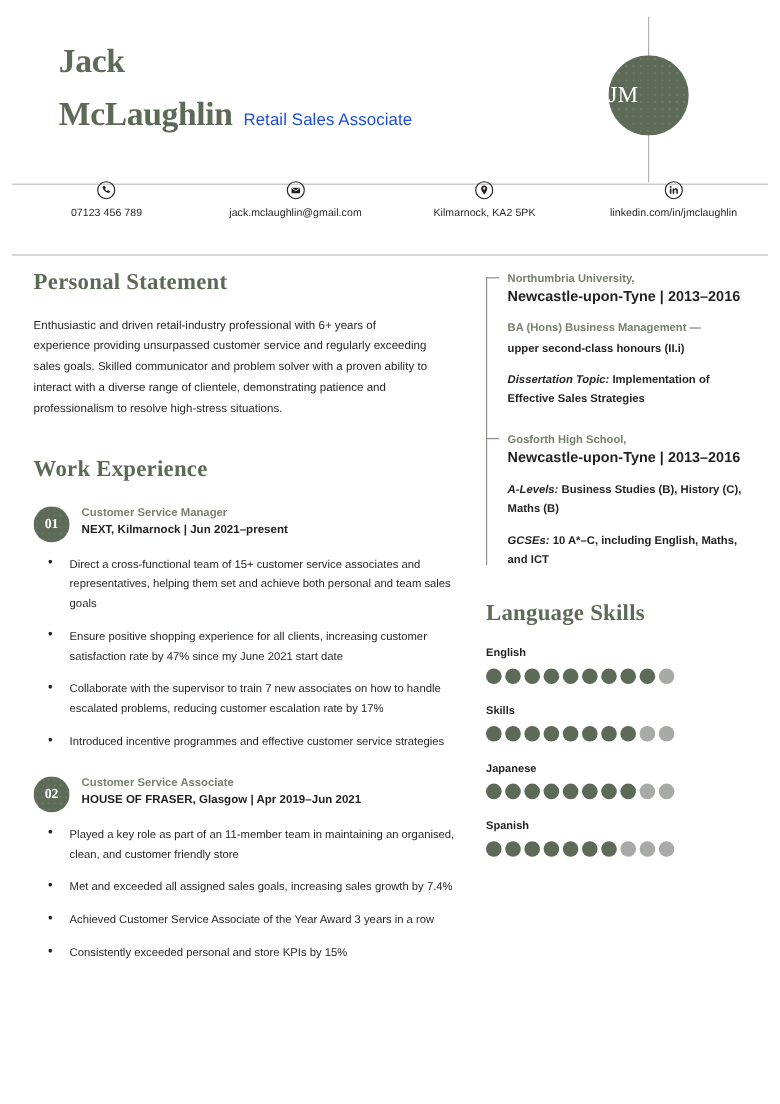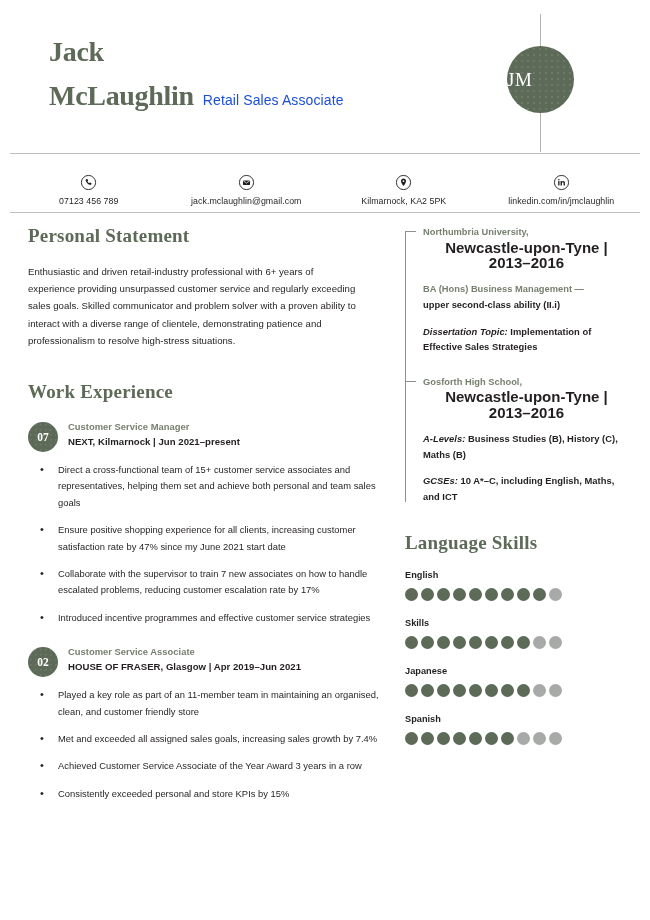--- a/index.html
+++ b/index.html
@@ -97,21 +97,21 @@
     height: 1px;
     background: #bdbdbd;
   }
   .rule-top  { top: 153px; }
   .rule-bot  { top: 212px; }
 
   .contact-bar {
     position: absolute;
     left: 10px;
     right: 10px;
-    top: 171px;
+    top: 147px;
     height: 52px;
     display: flex;
   }
   .contact-item {
     flex: 1;
     display: flex;
     flex-direction: column;
     align-items: center;
     justify-content: flex-start;
     gap: 5px;
@@ -261,26 +261,25 @@
     background: #8d918c;
   }
   .edu-inst {
     font-size: 9.3px;
     font-weight: bold;
     color: #76806f;
     line-height: 14.5px;
     letter-spacing: 0.02px;
   }
   .edu-loc {
-    font-size: 15px;
+    font-size: 12px;
     font-weight: bold;
     color: #231f20;
     line-height: 15.5px;
     letter-spacing: 0.02px;
-    text-align: center;
   }
   .edu-deg {
     margin-top: 11px;
     font-size: 9.3px;
     font-weight: bold;
     color: #76806f;
     line-height: 15.5px;
     letter-spacing: 0.02px;
   }
   .edu-deg-sub {
@@ -392,21 +391,21 @@
       <div>
         <div class="sec-title">Personal Statement</div>
         <div class="statement">Enthusiastic and driven retail-industry professional with 6+ years of experience providing unsurpassed customer service and regularly exceeding sales goals. Skilled communicator and problem solver with a proven ability to interact with a diverse range of clientele, demonstrating patience and professionalism to resolve high-stress situations.</div>
       </div>
 
       <div class="work-section">
         <div class="sec-title">Work Experience</div>
 
         <div class="job">
           <div class="job-head">
-            <div class="badge">07</div>
+            <div class="badge">01</div>
             <div class="job-meta">
               <div class="job-role">Customer Service Manager</div>
               <div class="job-org">NEXT, Kilmarnock | Jun 2021–present</div>
             </div>
           </div>
           <ul class="bullets">
             <li>Direct a cross-functional team of 15+ customer service associates and representatives, helping them set and achieve both personal and team sales goals</li>
             <li>Ensure positive shopping experience for all clients, increasing customer satisfaction rate by 47% since my June 2021 start date</li>
             <li>Collaborate with the supervisor to train 7 new associates on how to handle escalated problems, reducing customer escalation rate by 17%</li>
             <li>Introduced incentive programmes and effective customer service strategies</li>
@@ -436,21 +435,21 @@
 
       <div class="edu-section">
 
         <div class="edu-wrap">
           <div class="edu-spine"></div>
 
           <div class="edu-entry">
             <div class="edu-inst">Northumbria University,</div>
             <div class="edu-loc">Newcastle-upon-Tyne | 2013–2016</div>
             <div class="edu-deg">BA (Hons) Business Management —</div>
-            <div class="edu-deg-sub">upper second-class ability (II.i)</div>
+            <div class="edu-deg-sub">upper second-class honours (II.i)</div>
             <div class="edu-note">
               <span class="it">Dissertation Topic:</span><span> Implementation of Effective Sales Strategies</span>
             </div>
           </div>
 
           <div class="edu-entry" style="margin-top:20px;">
             <div class="edu-inst">Gosforth High School,</div>
             <div class="edu-loc">Newcastle-upon-Tyne | 2013–2016</div>
             <div class="edu-note">
               <span class="it">A-Levels:</span><span> Business Studies (B), History (C), Maths (B)</span>

